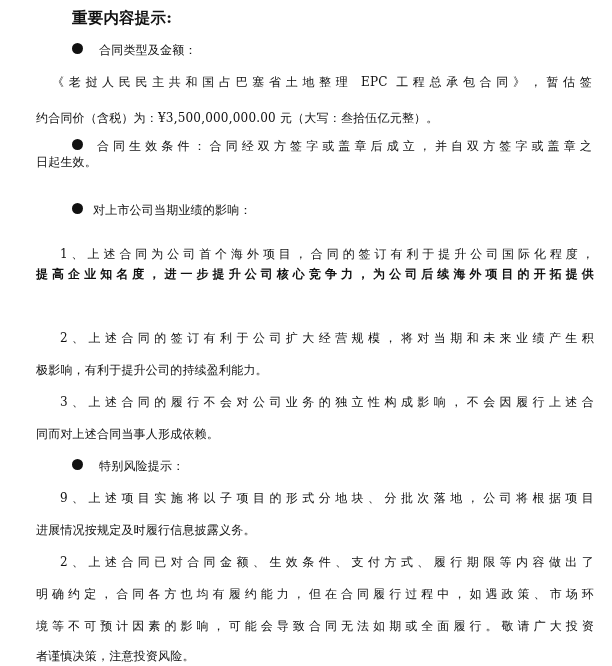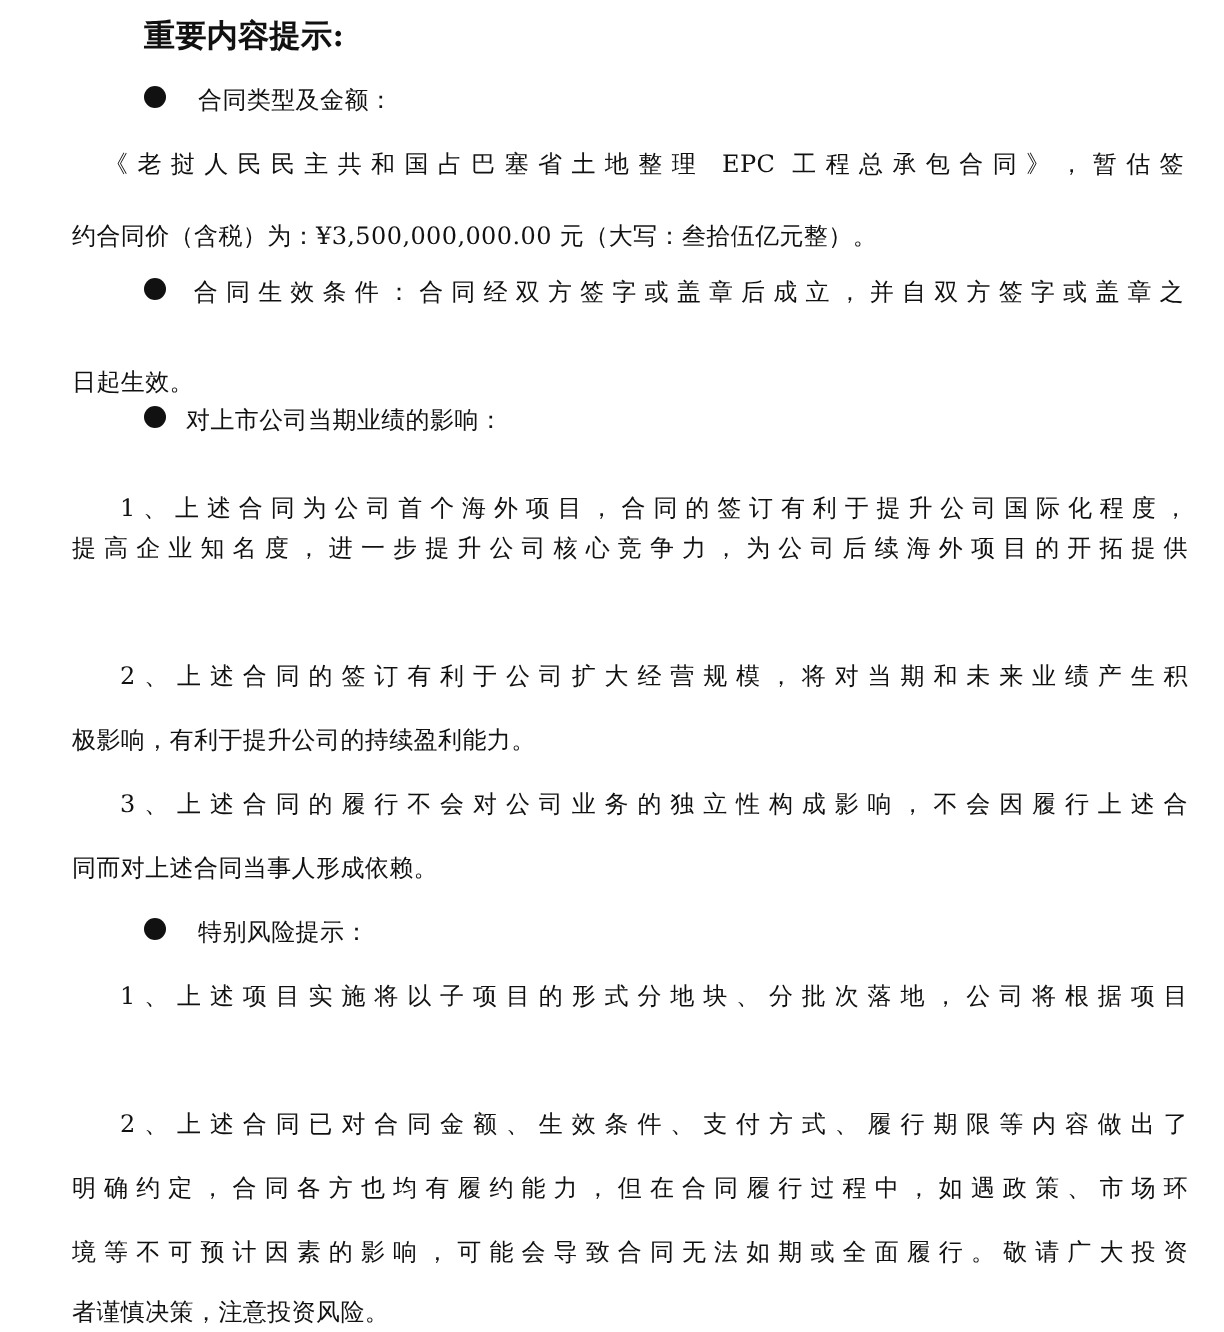--- a/index.html
+++ b/index.html
@@ -33,37 +33,38 @@
 
   <div class="line" style="left:72px; top:40px;">
     <span class="bullet-dot"></span><span>合同类型及金额：</span>
   </div>
   <div class="line justify" style="left:52px; top:72px; width:540px;">《老挝人民民主共和国占巴塞省土地整理 EPC 工程总承包合同》，暂估签</div>
   <div class="line" style="left:36px; top:108px;">约合同价（含税）为：¥3,500,000,000.00 元（大写：叁拾伍亿元整）。</div>
 
   <div class="line justify" style="left:72px; top:136px; width:520px;">
     <span class="bullet-dot" style="margin-right:10px"></span><span>合同生效条件：合同经双方签字或盖章后成立，并自双方签字或盖章之</span>
   </div>
-  <div class="line" style="left:36px; top:181px;">日起生效。</div>
+  <div class="line" style="left:36px; top:152px;">日起生效。</div>
 
   <div class="line" style="left:72px; top:200px;">
     <span class="bullet-dot" style="margin-right:10px"></span><span>对上市公司当期业绩的影响：</span>
   </div>
   <div class="line justify" style="left:60px; top:244px; width:534px;">1、上述合同为公司首个海外项目，合同的签订有利于提升公司国际化程度，</div>
-  <div class="line justify" style="left:36px; top:264px; width:558px;">提高企业知名度，进一步提升公司核心竞争力，为公司后续海外项目的开拓提供</div>
+  <div class="line justify" style="left:36px; top:264px; width:558px;font-weight:bold;">提高企业知名度，进一步提升公司核心竞争力，为公司后续海外项目的开拓提供</div>
 
   <div class="line justify" style="left:60px; top:328px; width:534px;">2、上述合同的签订有利于公司扩大经营规模，将对当期和未来业绩产生积</div>
   <div class="line" style="left:36px; top:360px;">极影响，有利于提升公司的持续盈利能力。</div>
 
   <div class="line justify" style="left:60px; top:392px; width:534px;">3、上述合同的履行不会对公司业务的独立性构成影响，不会因履行上述合</div>
   <div class="line" style="left:36px; top:424px;">同而对上述合同当事人形成依赖。</div>
 
   <div class="line" style="left:72px; top:456px;">
     <span class="bullet-dot"></span><span>特别风险提示：</span>
   </div>
-  <div class="line justify" style="left:60px; top:488px; width:534px;">1、上述项目实施将以子项目的形式分地块、分批次落地，公司将根据项目</div>
+  <div class="line justify" style="left:60px; top:488px; width:534px;">9、上述项目实施将以子项目的形式分地块、分批次落地，公司将根据项目</div>
+  <div class="line" style="left:36px; top:520px;">进展情况按规定及时履行信息披露义务。</div>
 
   <div class="line justify" style="left:60px; top:552px; width:534px;">2、上述合同已对合同金额、生效条件、支付方式、履行期限等内容做出了</div>
   <div class="line justify" style="left:36px; top:616px; width:558px;">境等不可预计因素的影响，可能会导致合同无法如期或全面履行。敬请广大投资</div>
   <div class="line justify" style="left:36px; top:584px; width:558px;">明确约定，合同各方也均有履约能力，但在合同履行过程中，如遇政策、市场环</div>
   <div class="line" style="left:36px; top:646px;">者谨慎决策，注意投资风险。</div>
 
 </div>
 
 </body></html>

